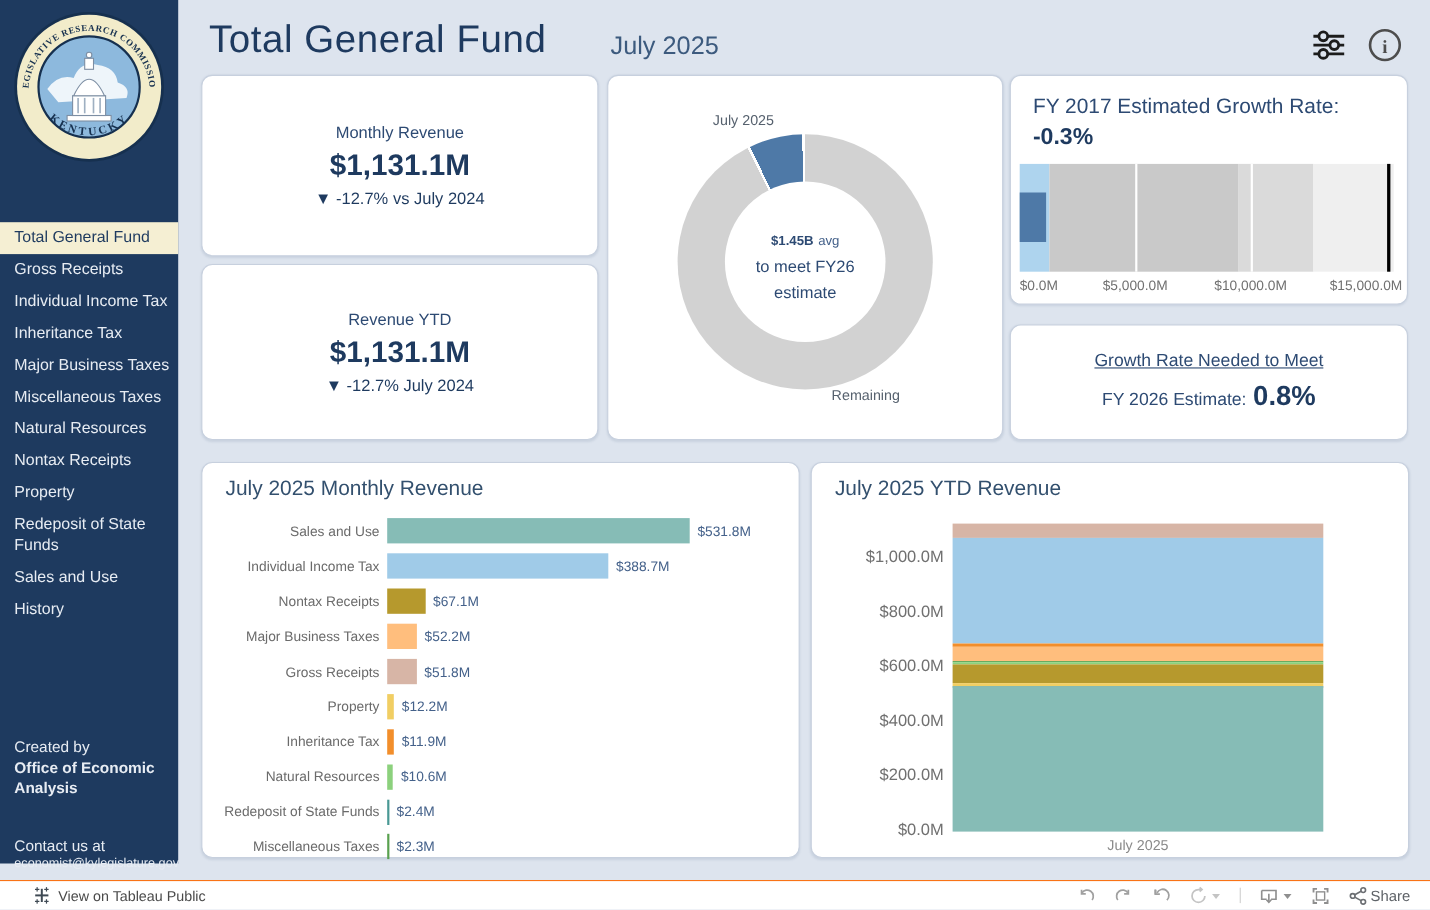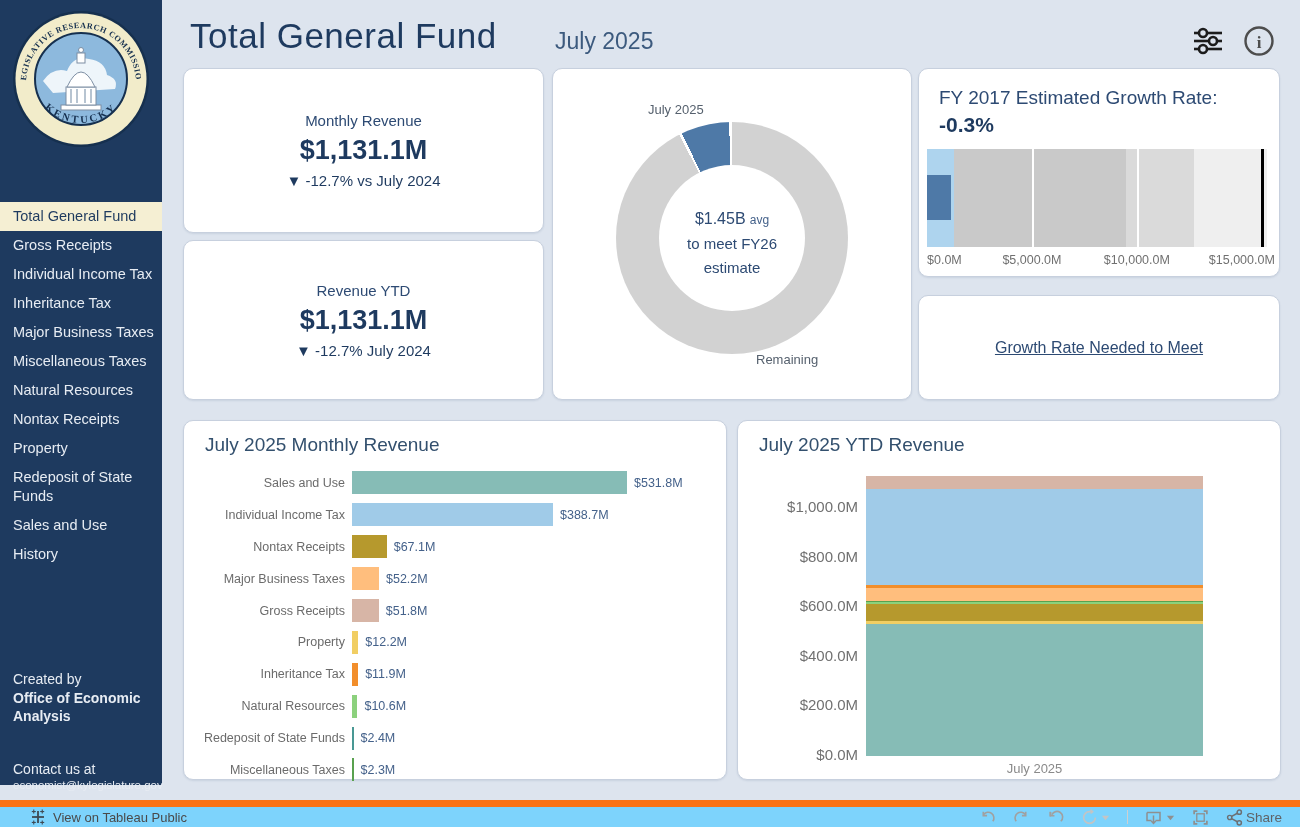--- a/index.html
+++ b/index.html
@@ -37,21 +37,21 @@
 
   .kpi { display:flex; flex-direction:column; justify-content:center; align-items:center; height:100%; gap:6px; }
   .kpi-title { font-size:15px; color:#2d4a73; }
   .kpi-value { font-size:27px; font-weight:bold; color:#1e3a5f; }
   .kpi-delta { font-size:15px; color:#1e3a5f; }
 
   
   .donut { position:absolute; left:63px; top:53px; width:232px; height:232px; border-radius:50%; }
   .donut-hole { position:absolute; left:106px; top:96px; width:146px; height:146px; border-radius:50%; background:#fff; }
   .donut-center { position:absolute; left:80px; top:138px; width:198px; text-align:center; color:#2d4a73; }
-  .donut-center .big { font-size:16px; }
+  .donut-center .big { font-size:12px;font-weight:bold; }
   .donut-center .avg { font-size:12px; color:#44618a; }
   .donut-center .line { font-size:15px; line-height:24px; }
   .donut-lab { position:absolute; font-size:13px; color:#56616e; }
   .donut-lab.first { left:95px; top:33px; }
   .donut-lab.second { left:203px; top:283px; }
 
   
   .bullet-title { position:absolute; left:20px; top:18px; font-size:19px; color:#2d4a73; }
   .bullet-val { position:absolute; left:20px; top:44px; font-size:21px; font-weight:bold; color:#1e3a5f; }
   .bullet-plot { position:absolute; left:8px; top:80px; width:348px; height:98px; }
@@ -73,21 +73,21 @@
   .mlabel { width:168px; text-align:right; font-size:12.5px; color:#6b6b6b; padding-right:7px; flex:none; }
   .mbar { height:23px; flex:none; }
   .mval { font-size:12.5px; color:#44618a; margin-left:7px; white-space:nowrap; }
 
   .ytd-plot { position:absolute; left:128px; bottom:23px; width:337px; display:flex; flex-direction:column-reverse; }
   .ytd-seg { width:100%; }
   .ytd-tick { position:absolute; font-size:15px; color:#707070; right:422px; white-space:nowrap; }
   .ytd-xlab { position:absolute; left:128px; width:337px; text-align:center; bottom:3px; font-size:13px; color:#8a8a8a; }
 
   
-  .footer { position:absolute; left:0; top:800px; width:1300px; height:27px; background:#7dd3fc; border-top:7px solid #f97316; z-index:4; display:flex; align-items:center; }
+  .footer { position:absolute; left:0; top:800px; width:1300px; height:27px; background:#ffffff; border-top:1px solid #f97316; z-index:4; display:flex; align-items:center; }
   .foot-left { display:flex; align-items:center; gap:7px; margin-left:30px; cursor:pointer; }
   .foot-left span { font-size:13px; color:#4a4a4a; }
   .foot-right { margin-left:auto; margin-right:18px; display:flex; align-items:center; gap:17px; }
   .fbtn { display:flex; align-items:center; gap:3px; cursor:pointer; }
   .fsep { width:1px; height:14px; background:#cfcfcf; }
   .share-lab { font-size:13.5px; color:#5f6368; }
 </style>
 </head>
 <body>
 
@@ -212,20 +212,24 @@
   <div id="bullet-ticks"></div>
 <div class="bullet-tick" style="left: 8px;">$0.0M</div>
     <div class="bullet-tick" style="left: 112.938px; transform: translateX(-50%);">$5,000.0M</div>
     <div class="bullet-tick" style="left: 217.877px; transform: translateX(-50%);">$10,000.0M</div>
     <div class="bullet-tick" style="left: 322.815px; transform: translateX(-50%);">$15,000.0M</div>
   </div>
 
 <div class="card card-growth">
   <div class="growth">
     <div class="growth-l1">Growth Rate Needed to Meet</div>
+    <div class="growth-l2">
+      <span>FY 2026 Estimate:</span>
+      <span class="growth-pct">0.8%</span>
+    </div>
   </div>
 </div>
 
 <div class="card card-monthly">
   <div class="chart-title">July 2025 Monthly Revenue</div>
   <div class="monthly-rows" id="monthly-rows">
       <div class="mrow">
         <div class="mlabel">Sales and Use</div>
         <div class="mbar" style="width: 275px; background: rgb(134, 188, 182);"></div>
         <div class="mval">$531.8M</div>

